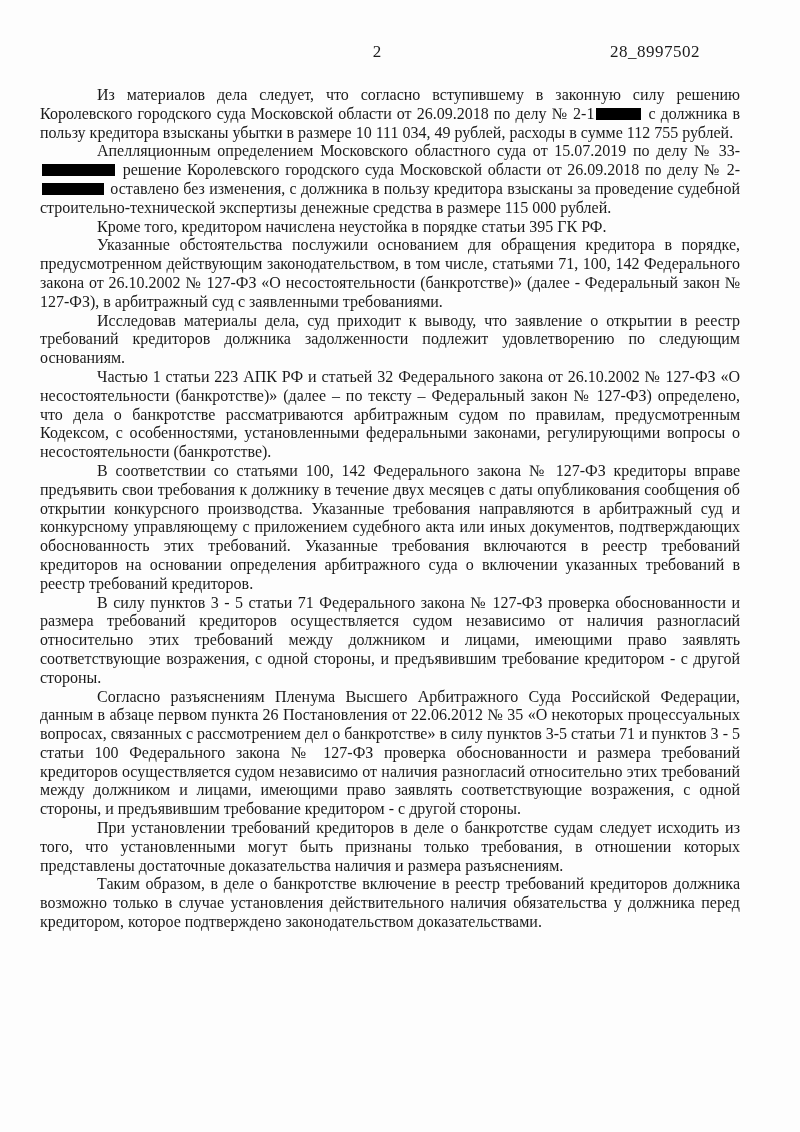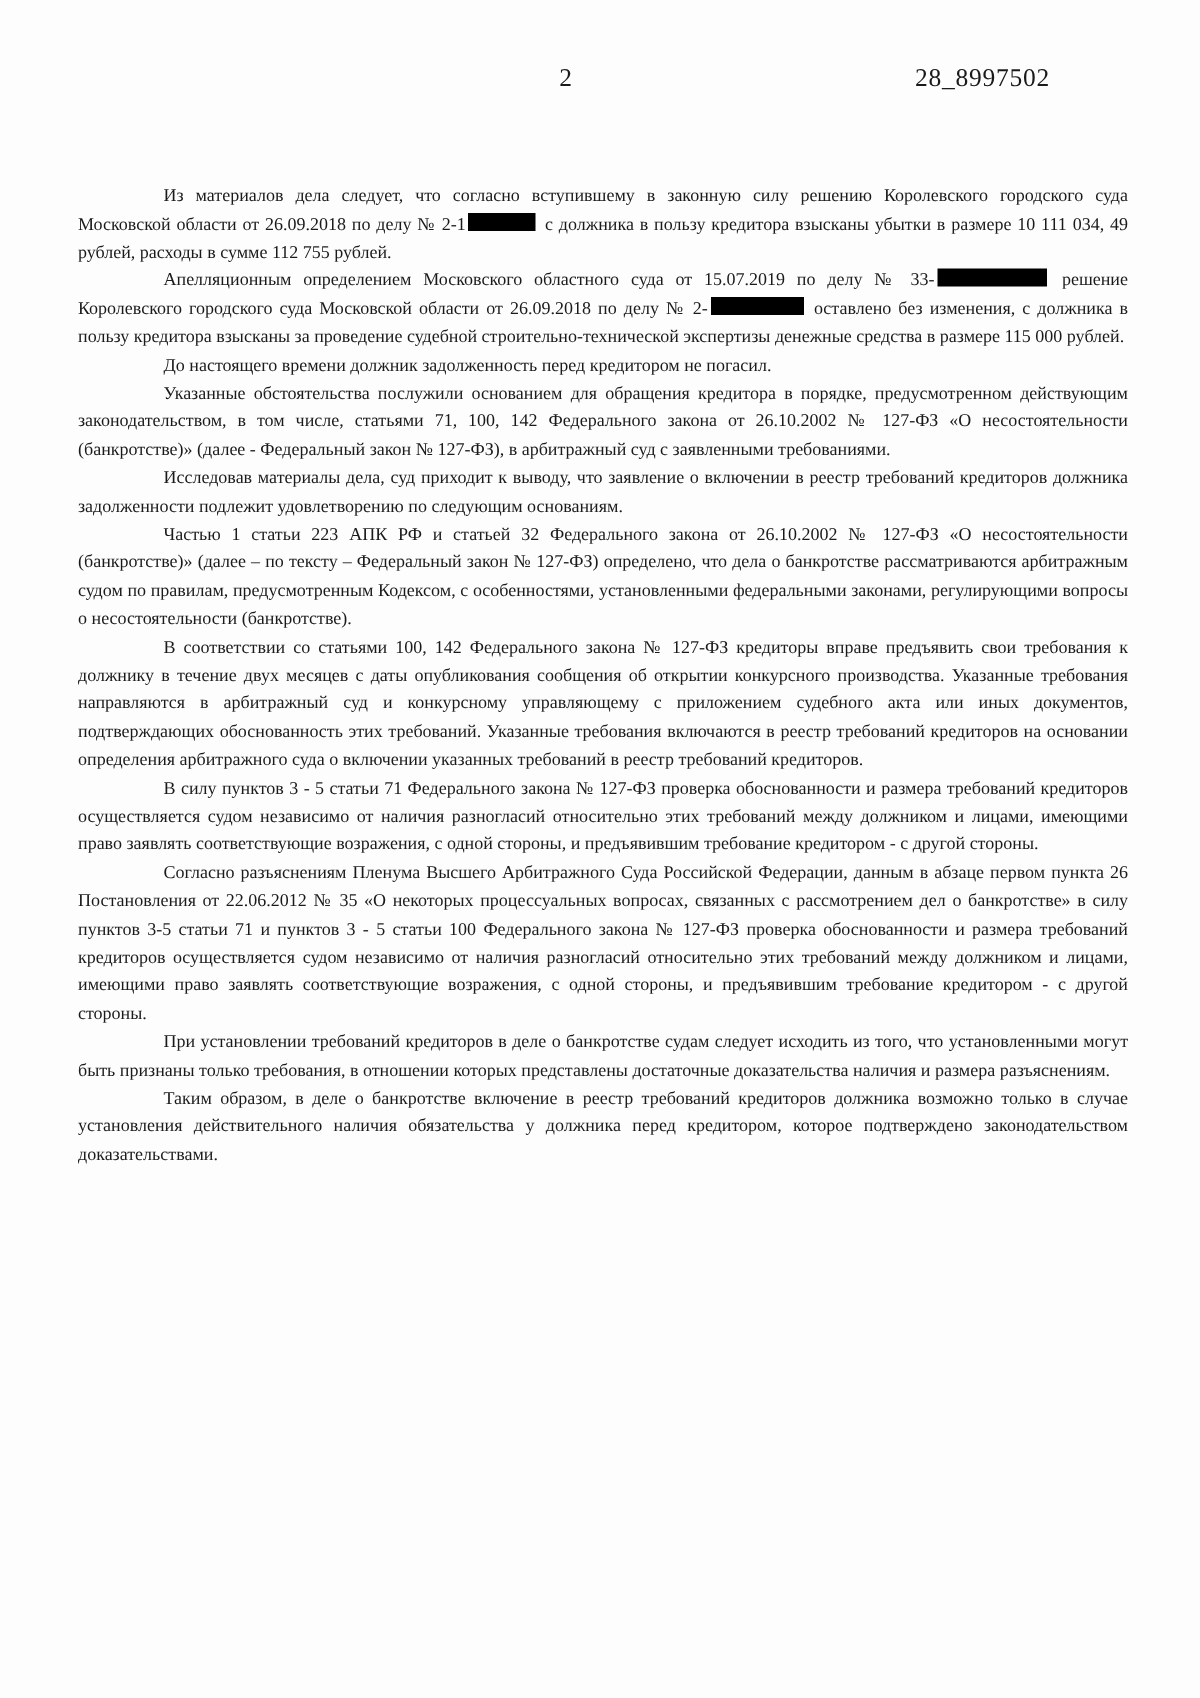--- a/index.html
+++ b/index.html
@@ -35,27 +35,26 @@
   }
   .doc-num {
     position: absolute;
     right: 100px;
     top: 0;
     letter-spacing: 0.5px;
   }
   .body-text {
     position: absolute;
     top: 86px;
-    left: 52px;
+    left: 40px;
     width: 700px;
-    font-size: 12px;
+    font-size: 16px;
     line-height: 18.8px;
     text-align: justify;
     text-justify: inter-word;
-    margin-top: 35px;
   }
   .para {
     margin: 0;
     text-indent: 57px;
   }
   .redaction {
     display: inline-block;
     height: 12px;
     background: #000000;
     vertical-align: baseline;
@@ -68,23 +67,23 @@
 <body>
 
 <div class="page">
   <div class="header">
     <span class="page-num">2</span>
     <span class="doc-num">28_8997502</span>
   </div>
   <div class="body-text">
       <p class="para">Из материалов дела следует, что согласно вступившему в законную силу решению Королевского городского суда Московской области от 26.09.2018 по делу № 2-1<span class="redaction" style="width: 45px; background: rgb(0, 0, 0);"></span> с должника в пользу кредитора взысканы убытки в размере 10 111 034, 49 рублей, расходы в сумме 112 755 рублей.</p>
       <p class="para">Апелляционным определением Московского областного суда от 15.07.2019 по делу № 33-<span class="redaction" style="width: 73px; background: rgb(0, 0, 0);"></span> решение Королевского городского суда Московской области от 26.09.2018 по делу № 2-<span class="redaction" style="width: 62px; background: rgb(0, 0, 0);"></span> оставлено без изменения, с должника в пользу кредитора взысканы за проведение судебной строительно-технической экспертизы денежные средства в размере 115 000 рублей.</p>
-      <p class="para">До настоящего времени должник задолженность перед кредитором не погасил.</p>
+      <p class="para">Кроме того, кредитором начислена неустойка в порядке статьи 395 ГК РФ.</p>
       <p class="para">Указанные обстоятельства послужили основанием для обращения кредитора в порядке, предусмотренном действующим законодательством, в том числе, статьями 71, 100, 142 Федерального закона от 26.10.2002 № 127-ФЗ «О несостоятельности (банкротстве)» (далее - Федеральный закон № 127-ФЗ), в арбитражный суд с заявленными требованиями.</p>
-      <p class="para">Исследовав материалы дела, суд приходит к выводу, что заявление о включении в реестр требований кредиторов должника задолженности подлежит удовлетворению по следующим основаниям.</p>
+      <p class="para">Исследовав материалы дела, суд приходит к выводу, что заявление о открытии в реестр требований кредиторов должника задолженности подлежит удовлетворению по следующим основаниям.</p>
       <p class="para">Частью 1 статьи 223 АПК РФ и статьей 32 Федерального закона от 26.10.2002 № 127-ФЗ «О несостоятельности (банкротстве)» (далее – по тексту – Федеральный закон № 127-ФЗ) определено, что дела о банкротстве рассматриваются арбитражным судом по правилам, предусмотренным Кодексом, с особенностями, установленными федеральными законами, регулирующими вопросы о несостоятельности (банкротстве).</p>
       <p class="para">В соответствии со статьями 100, 142 Федерального закона № 127-ФЗ кредиторы вправе предъявить свои требования к должнику в течение двух месяцев с даты опубликования сообщения об открытии конкурсного производства. Указанные требования направляются в арбитражный суд и конкурсному управляющему с приложением судебного акта или иных документов, подтверждающих обоснованность этих требований. Указанные требования включаются в реестр требований кредиторов на основании определения арбитражного суда о включении указанных требований в реестр требований кредиторов.</p>
       <p class="para">В силу пунктов 3 - 5 статьи 71 Федерального закона № 127-ФЗ проверка обоснованности и размера требований кредиторов осуществляется судом независимо от наличия разногласий относительно этих требований между должником и лицами, имеющими право заявлять соответствующие возражения, с одной стороны, и предъявившим требование кредитором - с другой стороны.</p>
       <p class="para">Согласно разъяснениям Пленума Высшего Арбитражного Суда Российской Федерации, данным в абзаце первом пункта 26 Постановления от 22.06.2012 № 35 «О некоторых процессуальных вопросах, связанных с рассмотрением дел о банкротстве» в силу пунктов 3-5 статьи 71 и пунктов 3 - 5 статьи 100 Федерального закона № 127-ФЗ проверка обоснованности и размера требований кредиторов осуществляется судом независимо от наличия разногласий относительно этих требований между должником и лицами, имеющими право заявлять соответствующие возражения, с одной стороны, и предъявившим требование кредитором - с другой стороны.</p>
       <p class="para">При установлении требований кредиторов в деле о банкротстве судам следует исходить из того, что установленными могут быть признаны только требования, в отношении которых представлены достаточные доказательства наличия и размера разъяснениям.</p>
       <p class="para">Таким образом, в деле о банкротстве включение в реестр требований кредиторов должника возможно только в случае установления действительного наличия обязательства у должника перед кредитором, которое подтверждено законодательством доказательствами.</p>
     </div>
 </div>
 
 </body></html>

